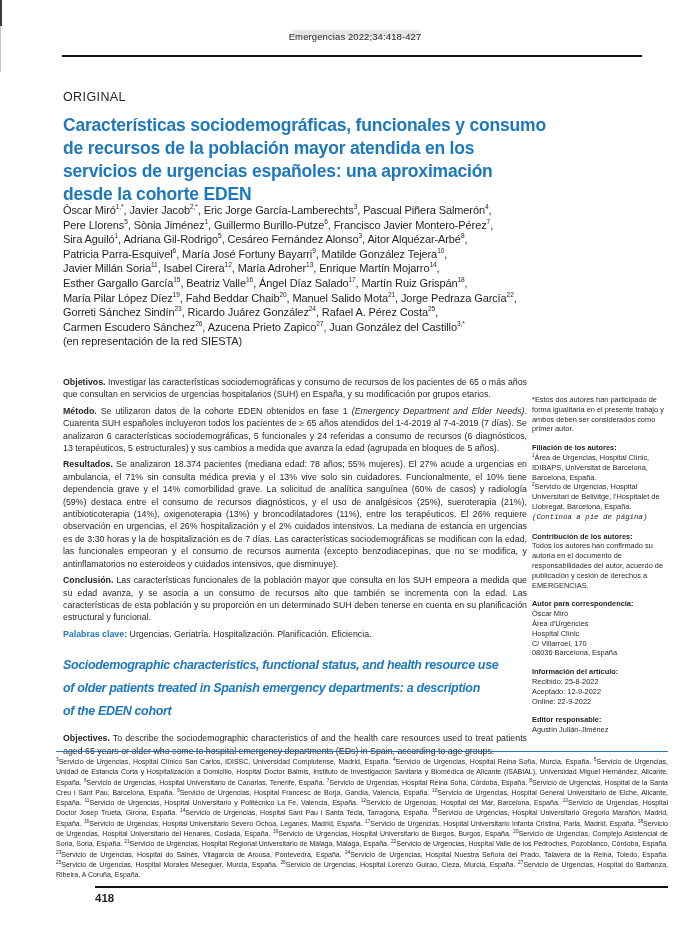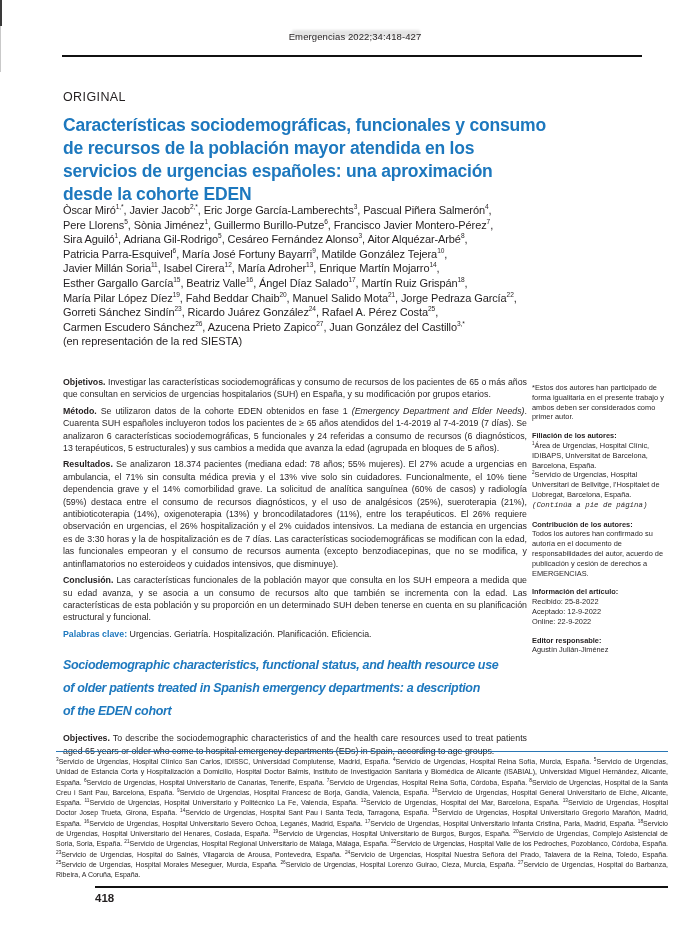--- a/index.html
+++ b/index.html
@@ -24,21 +24,21 @@
   
   .left-col{position:absolute;left:63px;top:376px;width:464px;}
   .abs-para{margin:0 0 4px 0;text-align:justify;font-size:8.8px;line-height:12.4px;}
   .abs-para b.lead{font-weight:bold;margin-top:28px;}
   .kw-line{margin:2px 0 0 0;font-size:8.8px;line-height:12.4px;}
   .kw-label{color:#1d78be;font-weight:bold;}
   .title-en{margin:14px 0 9px 0;font-size:12.5px;line-height:23px;font-weight:bold;
         font-style:italic;color:#1d78be;letter-spacing:-0.35px;}
   sup{font-size:.62em;vertical-align:super;line-height:0;}
   
-  .sidebar{position:absolute;left:532px;top:383px;width:138px;
+  .sidebar{position:absolute;left:532px;top:395px;width:138px;
         font-size:7.4px;line-height:9.8px;}
   .sb-block{margin:0 0 9px 0;}
   .sb-head{font-weight:bold;}
   .sb-body i{font-style:italic;font-family:Liberation Mono, monospace;}
   
   .footnote-rule{position:absolute;left:56px;top:751px;width:612px;height:1.2px;background:#2a77b5;}
   .affiliations{position:absolute;left:56px;top:757px;width:612px;
         font-size:7px;line-height:10.3px;text-align:justify;}
   .affiliations sup{font-size:.68em;}
   
@@ -86,20 +86,24 @@
       </div>
       <div class="sb-block">
         <div class="sb-head">Filiación de los autores:</div>
         <div class="sb-body"><sup>1</sup>Área de Urgencias, Hospital Clínic, IDIBAPS, Universitat de Barcelona, Barcelona, España.<br><sup>2</sup>Servicio de Urgencias, Hospital Universitari de Bellvitge, l'Hospitalet de Llobregat, Barcelona, España.<br><i>(Continúa a pie de página)</i></div>
       </div>
       <div class="sb-block">
         <div class="sb-head">Contribución de los autores:</div>
         <div class="sb-body">Todos los autores han confirmado su autoría en el documento de responsabilidades del autor, acuerdo de publicación y cesión de derechos a EMERGENCIAS.</div>
       </div>
       <div class="sb-block">
+        <div class="sb-head">Autor para correspondencia:</div>
+        <div class="sb-body">Òscar Miró<br>Àrea d'Urgències<br>Hospital Clínic<br>C/ Villarroel, 170<br>08036 Barcelona, España</div>
+      </div>
+      <div class="sb-block">
         <div class="sb-head">Información del artículo:</div>
         <div class="sb-body">Recibido: 25-8-2022<br>Aceptado: 12-9-2022<br>Online: 22-9-2022</div>
       </div>
       <div class="sb-block">
         <div class="sb-head">Editor responsable:</div>
         <div class="sb-body">Agustín Julián-Jiménez</div>
       </div>
     </aside>
 
   <div class="footnote-rule"></div>

